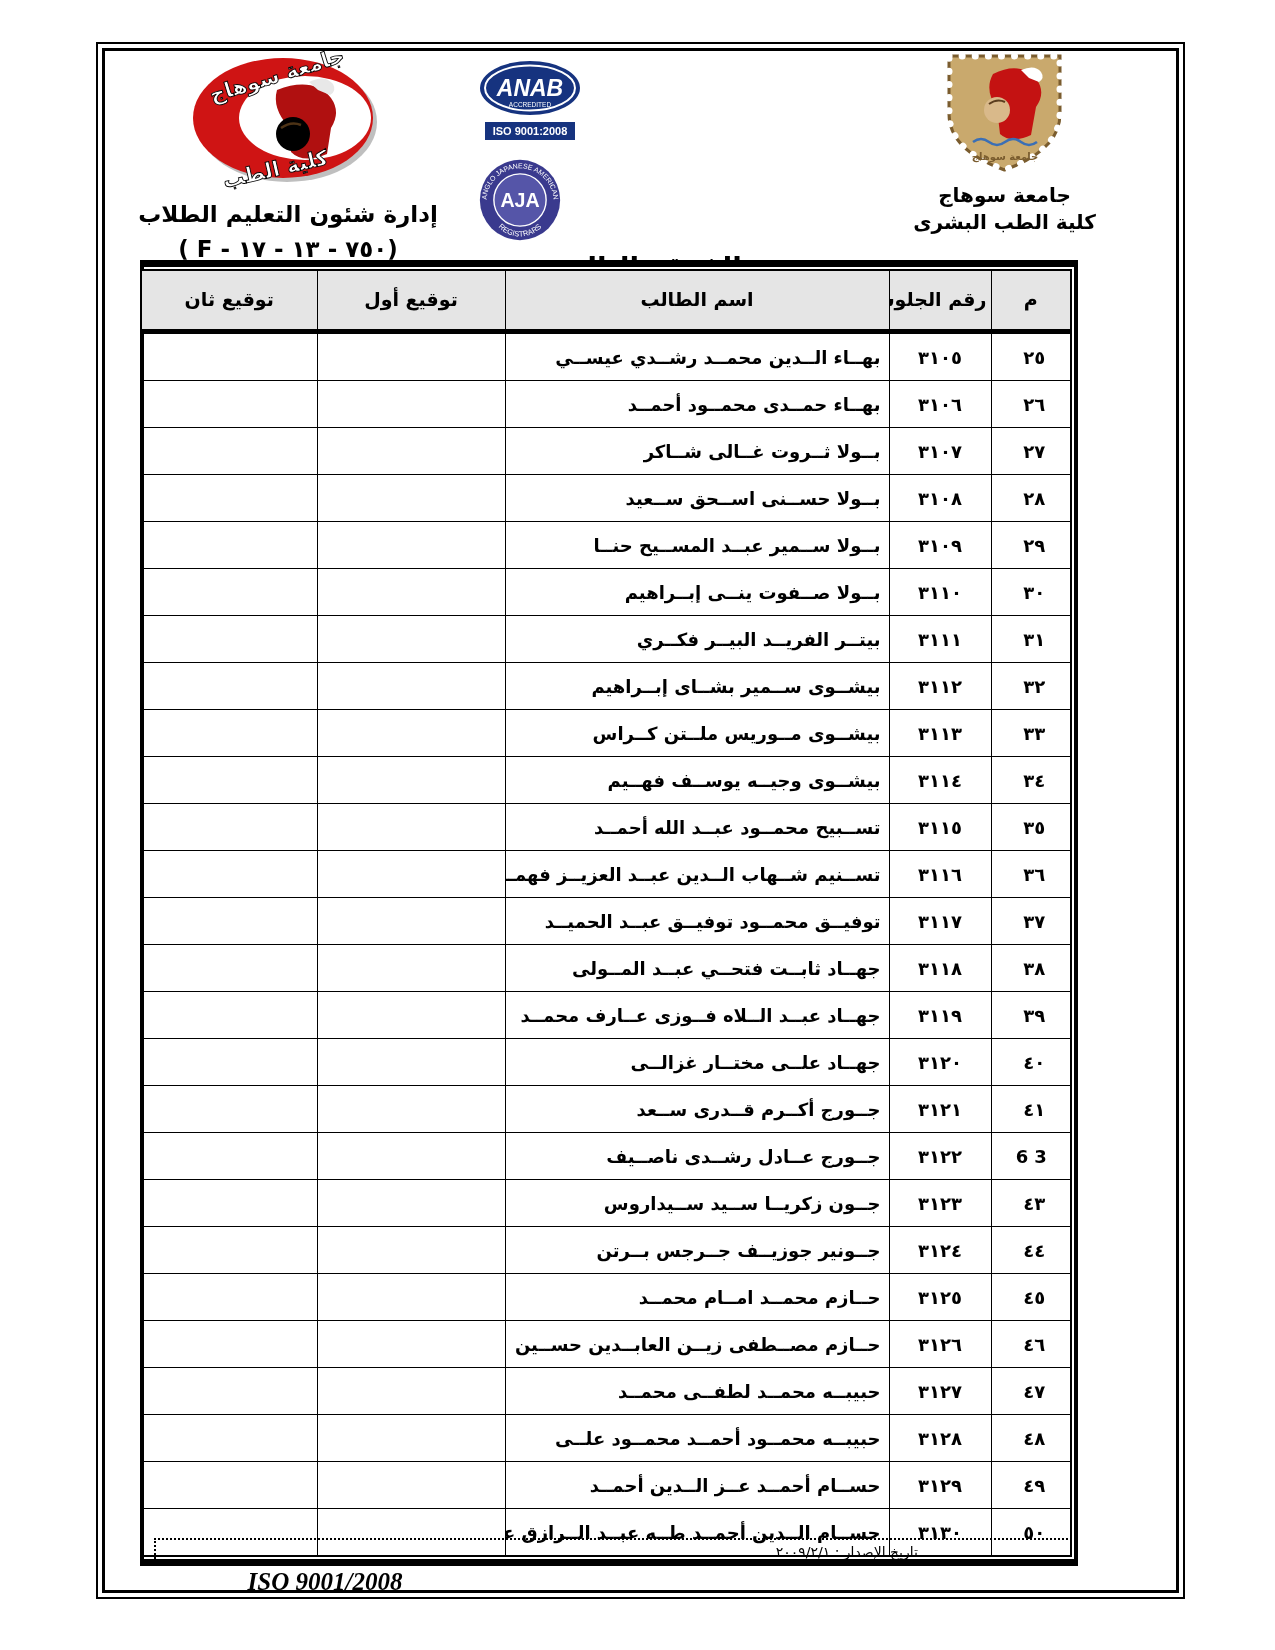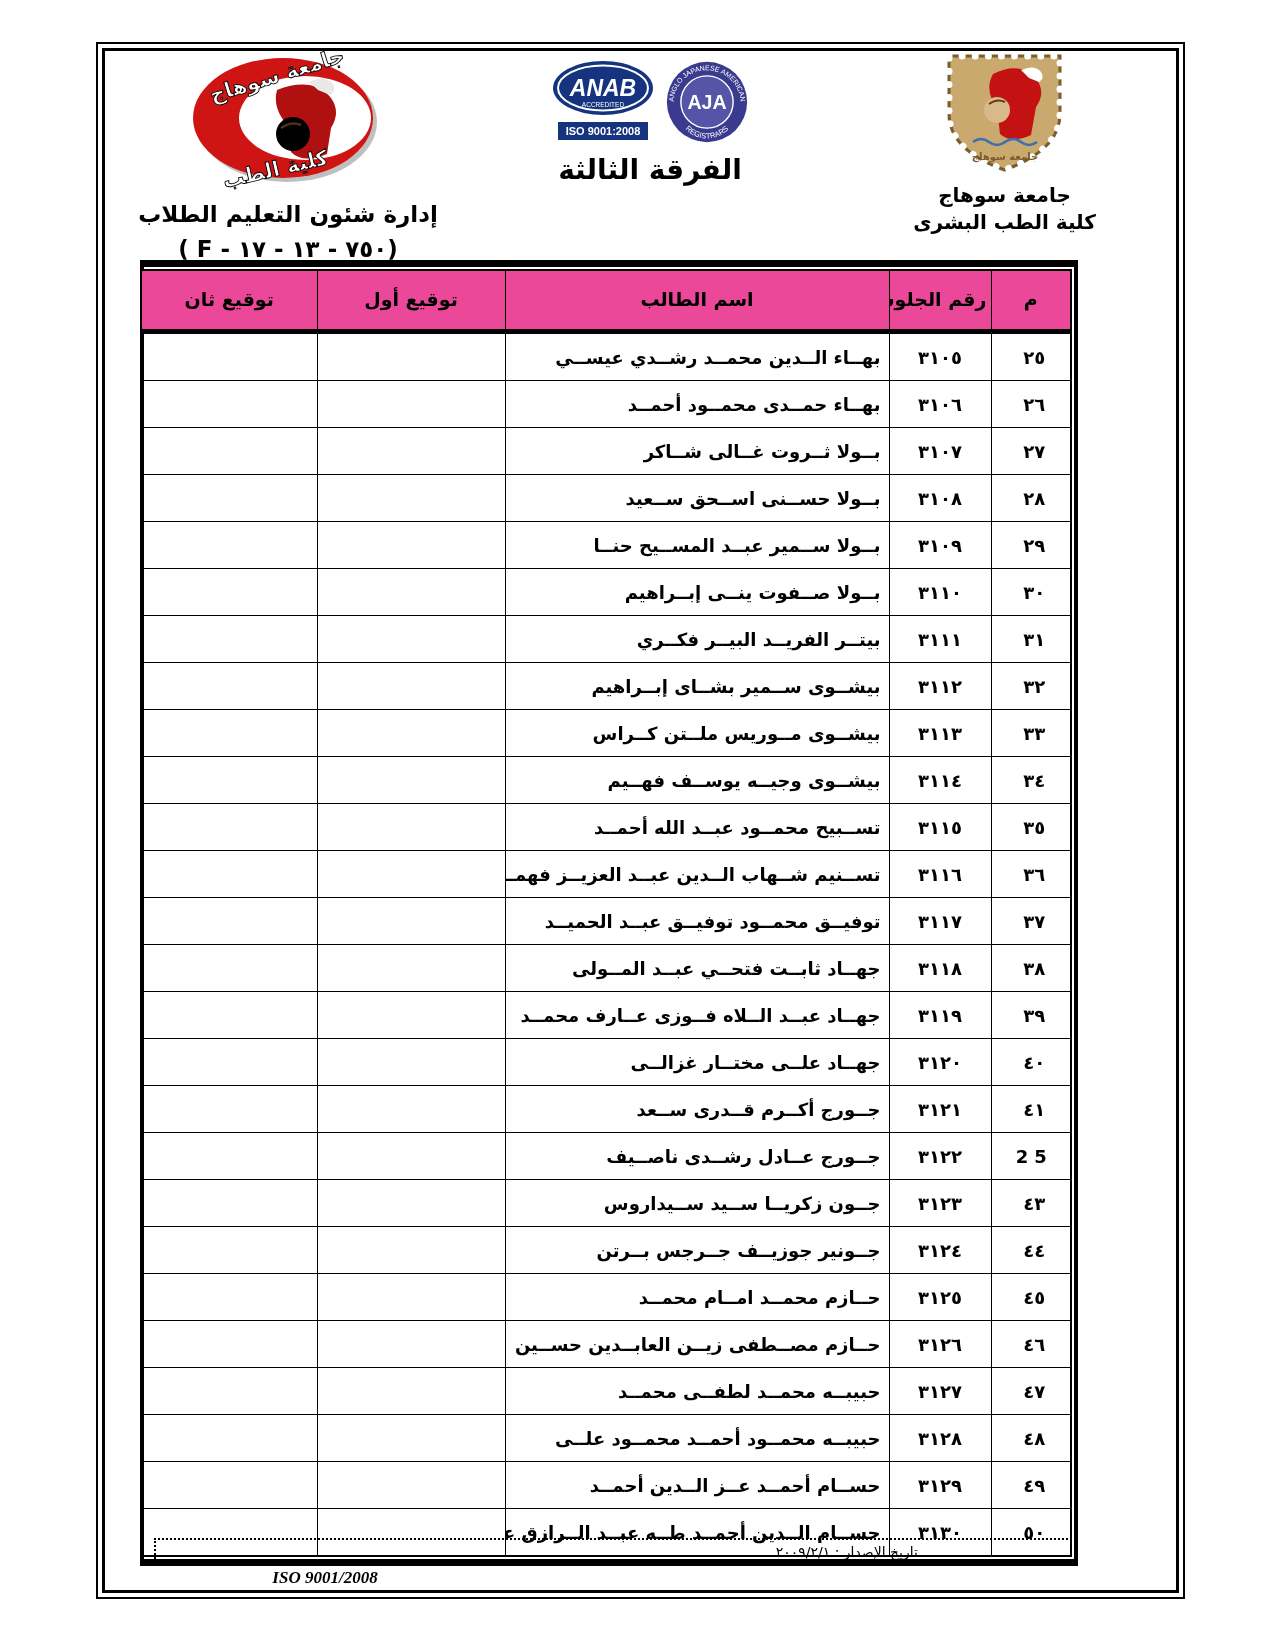--- a/index.html
+++ b/index.html
@@ -14,52 +14,52 @@
   .page-frame-inner{position:absolute;inset:4px;border:3px solid #000;}
 
   
   .hdr-left{position:absolute;left:138px;top:48px;width:300px;text-align:center;}
   .hdr-center{position:absolute;left:478px;top:60px;width:344px;text-align:center;}
   .hdr-right{position:absolute;left:912px;top:48px;width:185px;text-align:center;}
   .hdr-line-lg{font-size:28px;font-weight:bold;line-height:1.55;}
   .hdr-line-md{font-size:20px;font-weight:bold;line-height:1.35;}
   .hdr-line-sm{font-size:23px;font-weight:bold;line-height:1.5;}
   .ltr{direction:ltr;unicode-bidi:isolate;}
-  .logo-row{display:flex;justify-content:center;align-items:flex-start;gap:10px;direction:ltr;}
+  .logo-row{display:flex;justify-content:center;align-items:flex-start;gap:10px;direction:ltr;flex-direction:column;}
 
   
   .tbl-wrap{
     position:absolute;left:140px;top:260px;width:938px;
     border:4px solid #000;border-top-width:7px;border-bottom-width:7px;
     padding:2px;background:#fff;box-sizing:border-box;
   }
   table.students{width:100%;border-collapse:collapse;table-layout:fixed;border:2px solid #000;}
   table.students th,table.students td{border:1px solid #000;overflow:hidden;white-space:nowrap;}
   table.students thead th{
-    background:#ec4899;height:56px;font-size:19px;font-weight:bold;
+    background:#e5e5e5;height:56px;font-size:19px;font-weight:bold;
     text-align:center;vertical-align:middle;border-bottom:5px solid #000;line-height:1.15;
   }
   table.students td{height:44px;vertical-align:middle;font-weight:bold;font-size:18px;}
   td.c-serial{text-align:center;letter-spacing:6px;padding-left:8px;}
   td.c-seat{text-align:center;letter-spacing:6px;}
   td.c-name{text-align:right;padding:0 8px 0 4px;font-size:17px;margin-left:8px;}
   th.h-seat{font-size:18px;white-space:normal;padding:0 4px;}
 
   
   .footer-box{
     position:absolute;left:154px;top:1538px;width:922px;height:28px;
     border:2px dotted #000;display:flex;direction:rtl;box-sizing:border-box;
   }
   .footer-cell{display:flex;align-items:center;justify-content:center;font-size:14px;}
   .footer-cell.right{width:50.5%;border-left:1.5px dotted #000;}
   .footer-cell.left{width:49.5%;}
   .iso-note{
     position:absolute;left:225px;top:1568px;width:200px;text-align:center;
     font-family:"Liberation Serif","DejaVu Serif",serif;font-style:italic;font-weight:bold;
-    font-size:17px;direction:ltr;
+    font-size:25px;direction:ltr;
   }
 </style>
 </head>
 <body>
 
 <div class="page-frame">
   <div class="page-frame-inner"></div>
 </div>
 
 <div class="hdr-right">
@@ -262,21 +262,21 @@
           <td class="c-sig"></td>
         </tr>
         <tr>
           <td class="c-serial">٤١</td>
           <td class="c-seat">٣١٢١</td>
           <td class="c-name">جــورج أكــرم قــدرى ســعد</td>
           <td class="c-sig"></td>
           <td class="c-sig"></td>
         </tr>
         <tr>
-          <td class="c-serial">25</td>
+          <td class="c-serial">63</td>
           <td class="c-seat">٣١٢٢</td>
           <td class="c-name">جــورج عــادل رشــدى ناصــيف</td>
           <td class="c-sig"></td>
           <td class="c-sig"></td>
         </tr>
         <tr>
           <td class="c-serial">٤٣</td>
           <td class="c-seat">٣١٢٣</td>
           <td class="c-name">جــون زكريــا ســيد ســيداروس</td>
           <td class="c-sig"></td>

